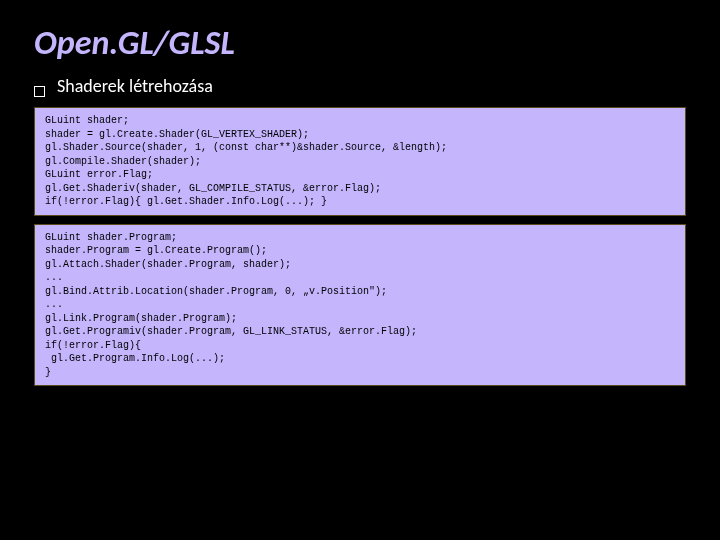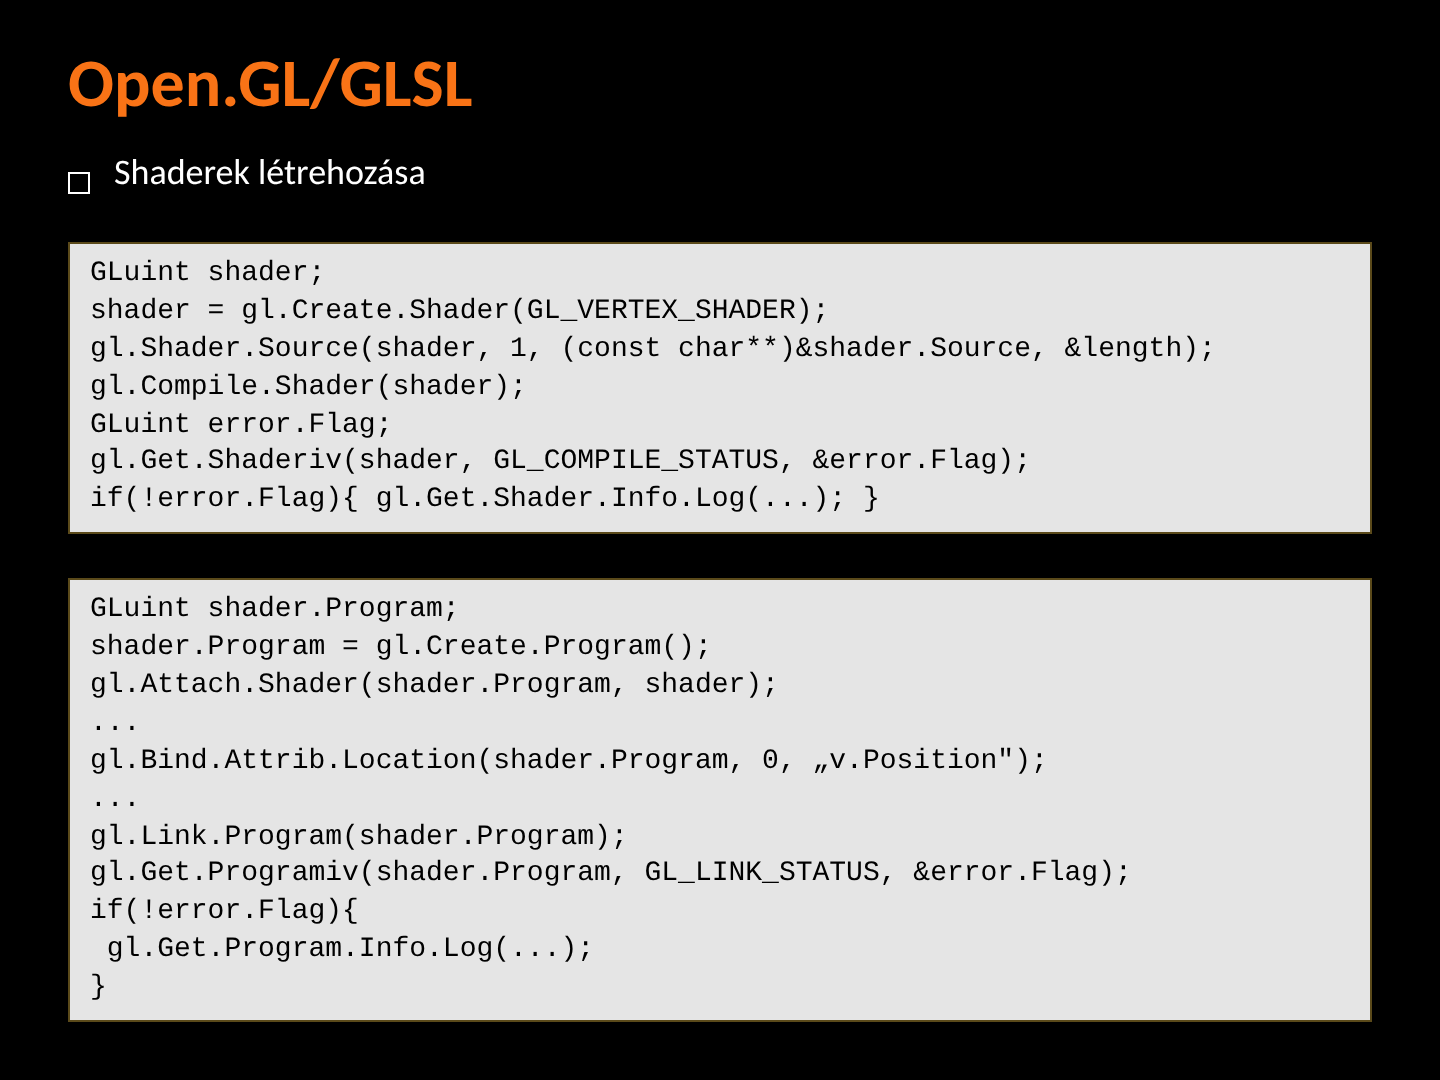--- a/index.html
+++ b/index.html
@@ -9,25 +9,26 @@
     background: #000000;
     font-family: "Segoe UI", Calibri, sans-serif;
     overflow: hidden;
   }
   .slide {
     width: 100%;
     height: 100%;
     padding: 0;
   }
   .title {
-    color: #f97316;
+    color: #c4b5fd;
     font-size: 34px;
     font-weight: 600;
     padding: 22px 0 6px 34px;
     letter-spacing: 0px;
+    font-style: italic;
   }
   .section {
     padding: 0 34px 2px 34px;
   }
   .bullet-row {
     display: flex;
     align-items: flex-end;
     gap: 12px;
     padding: 6px 0 4px 0;
   }
@@ -36,29 +37,29 @@
     height: 11px;
     border: 1.5px solid #ffffff;
     flex-shrink: 0;
   }
   .bullet-text {
     color: #ffffff;
     font-size: 18px;
     font-weight: 400;
   }
   .code-block {
-    background: #e5e5e5;
+    background: #c4b5fd;
     border: 1px solid #5b4a1a;
     padding: 6px 10px;
     font-family: "Courier New", monospace;
-    font-size: 14px;
+    font-size: 10px;
     line-height: 1.35;
     color: #000000;
     white-space: pre;
-    margin-top: 20px;
+    margin-top: 6px;
   }
 </style>
 </head>
 <body>
 
 <div class="slide">
   <div class="title">Open.GL/GLSL</div>
 
   <div class="section">
     <div class="bullet-row">

